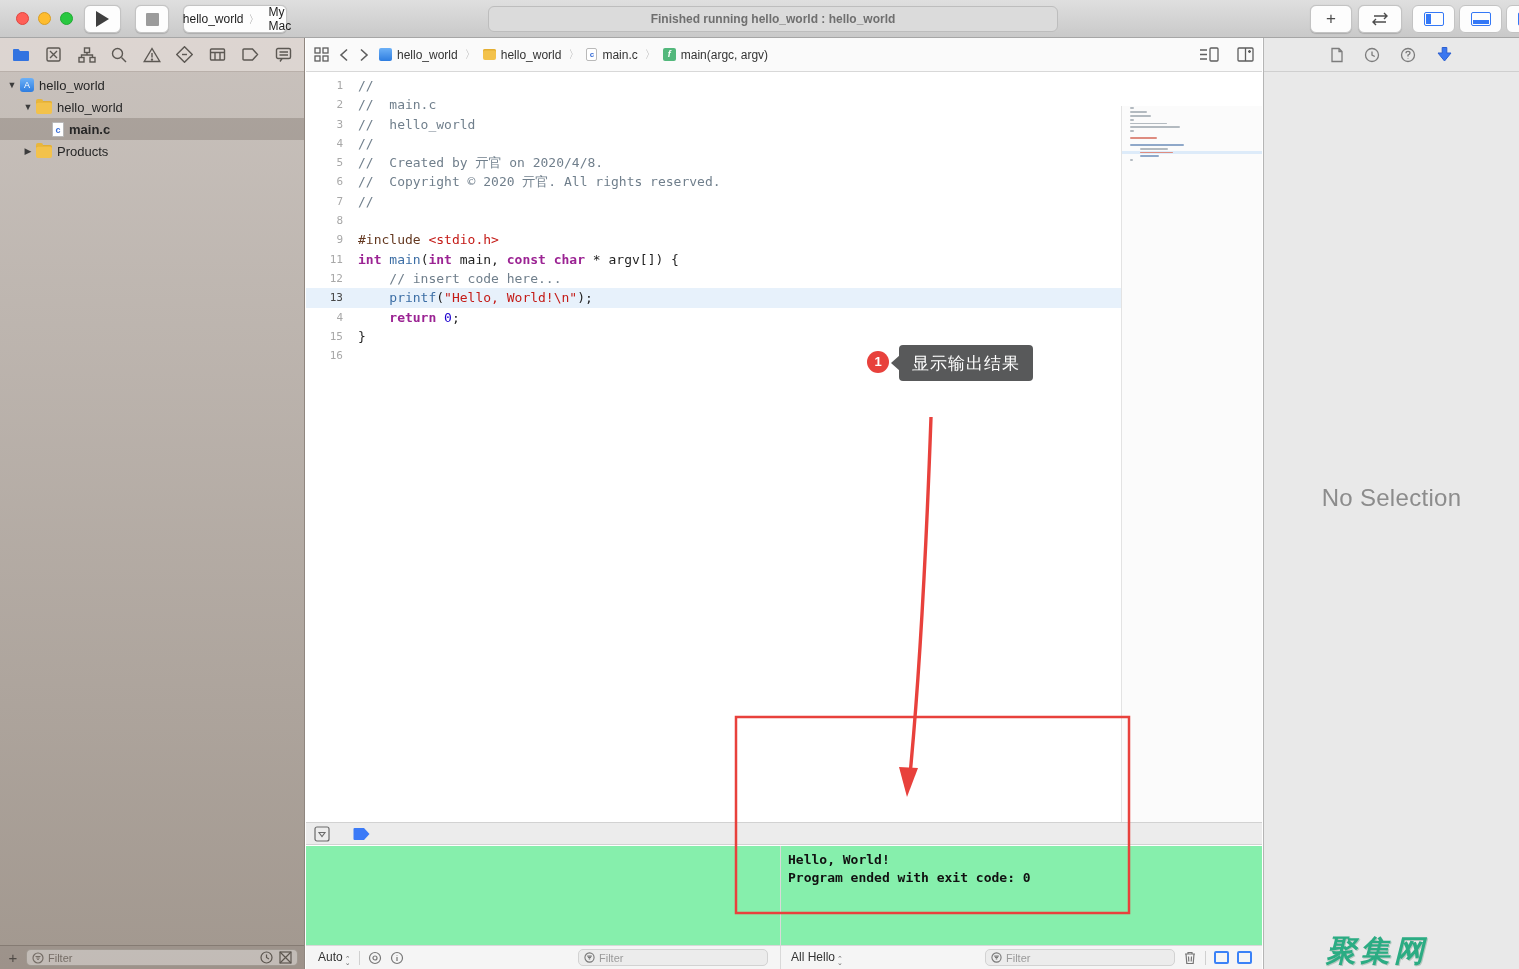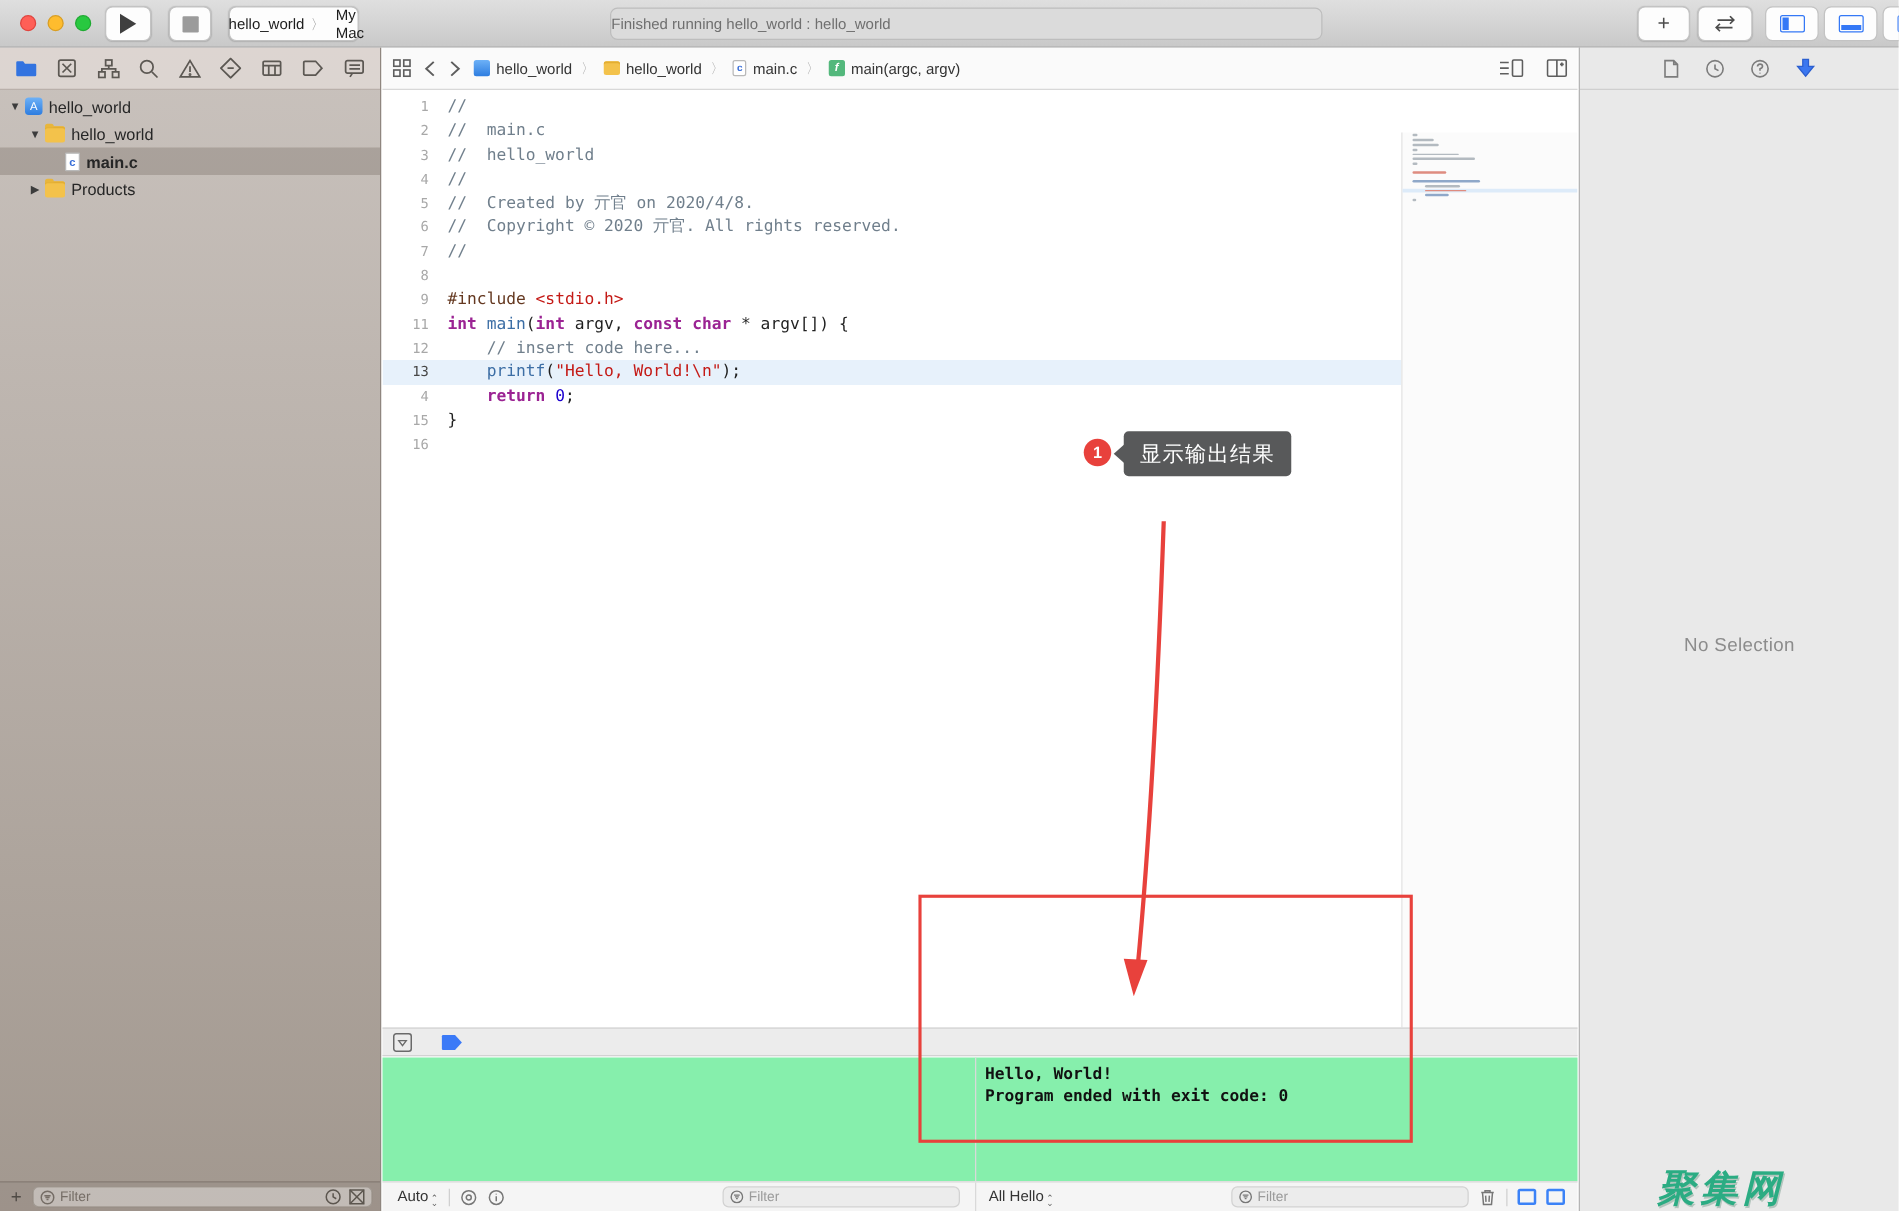--- a/index.html
+++ b/index.html
@@ -17,22 +17,22 @@
     border-radius:6px; display:flex; align-items:center; justify-content:center;
     box-shadow:0 0.5px 1px rgba(0,0,0,.15); }
   #run-btn{ left:84px; width:37px; }
   #stop-btn{ left:135px; width:34px; }
   .play-tri{ width:0;height:0;border-left:13px solid #3f3f3f;border-top:8px solid transparent;border-bottom:8px solid transparent;}
   .stop-sq{ width:13px;height:13px;background:#9b9b9b;border-radius:1px;}
   #scheme-chip{ left:183px; width:104px; padding:0 8px; gap:4px; font-size:12px; color:#1d1d1d;}
   .mini-app{ width:13px;height:13px;border-radius:3px;background:#17171a;box-shadow:inset 0 -3px 0 rgba(120,160,120,.35);}
   .crumb-sep{ color:#9a9a9a; font-size:11px; padding:0 1px;}
   #status-pill{ position:absolute; left:488px; top:6px; width:570px; height:26px; background:#dbdbdb;
-    border:1px solid #bdbdbd; border-radius:6px; display:flex; align-items:center; 
-    font-size:12px; color:#6f6f6f; }
+    border:1px solid #bdbdbd; border-radius:6px; display:flex; align-items:center; justify-content:center;
+    font-size:12px; color:#6f6f6f;font-weight:bold; }
   #lib-btn{ left:1310px; width:42px; font-size:17px; color:#4c4c4c;}
   #assist-btn{ left:1358px; width:44px;}
   .seg-btn{ position:absolute; top:5px; height:28px; background:#fdfdfd; border:1px solid #c3c3c3;
     border-radius:6px; display:flex; align-items:center; justify-content:center;}
   #panel-left-btn{ left:1412px; width:43px;}
   #panel-bottom-btn{ left:1459px; width:43px;}
   #panel-right-btn{ left:1506px; width:43px;}
   .pnl{ width:20px; height:14px; border:1.6px solid #3478f6; border-radius:2px; position:relative;}
   .pnl.l::before{ content:""; position:absolute; left:1px; top:1px; bottom:1px; width:5px; background:#3478f6;}
   .pnl.b::before{ content:""; position:absolute; left:1px; right:1px; bottom:1px; height:4px; background:#3478f6;}
@@ -110,21 +110,21 @@
   .gpill{ height:17px; background:#ececec; border:1px solid #d2d2d2; border-radius:5px;
     display:flex; align-items:center; padding:0 5px; gap:4px; font-size:11px; color:#9a9a9a;}
   #debug-toolbar svg{ stroke:#777; fill:none; stroke-width:1.2;}
   .bluebox{ width:15px; height:13px; border:2px solid #3b82f7; border-radius:2px;}
 
   
   #inspector{ position:absolute; left:1263px; top:38px; width:256px; height:931px; background:#e9e9e9; border-left:1px solid #b5b5b5;}
   #insp-tabs{ position:absolute; top:0; left:0; width:100%; height:34px; border-bottom:1px solid #cfcfcf;
     display:flex; align-items:center; justify-content:center; gap:20px;}
   #insp-tabs svg{ stroke:#7c7c7c; fill:none; stroke-width:1.3;}
-  #no-selection{ position:absolute; left:0; top:470px; width:100%; text-align:center; font-size:15px; color:#8c8c8c; letter-spacing:.3px;}
+  #no-selection{ position:absolute; left:0; top:446px; width:100%; text-align:center; font-size:24px; color:#8c8c8c; letter-spacing:.3px;}
   #watermark{ position:absolute; left:62px; top:893px; font-size:30px; font-weight:bold; font-style:italic;
     color:#2bac83; letter-spacing:4px; text-shadow:1px 1px 0 rgba(20,90,60,.25);}
 
   
   #overlay{ position:absolute; inset:0; z-index:50; pointer-events:none;}
   #badge{ position:absolute; left:867px; top:351px; width:22px; height:22px; border-radius:50%; background:#e8413c;
     color:#fff; font-size:13px; font-weight:bold; text-align:center; line-height:22px;}
   #tooltip{ position:absolute; left:899px; top:345px; width:134px; height:36px; background:#58595a; border-radius:4px;
     color:#fff; font-size:17px; display:flex; align-items:center; justify-content:center; letter-spacing:1px;}
   #tooltip::before{ content:""; position:absolute; left:-8px; top:10px; border-top:8px solid transparent;
@@ -333,21 +333,21 @@
     <div id="code-lines">
         <div class="codeline"><span class="ln">1</span><span class="ct"><span class="tk-c">//</span></span></div>
         <div class="codeline"><span class="ln">2</span><span class="ct"><span class="tk-c">//  main.c</span></span></div>
         <div class="codeline"><span class="ln">3</span><span class="ct"><span class="tk-c">//  hello_world</span></span></div>
         <div class="codeline"><span class="ln">4</span><span class="ct"><span class="tk-c">//</span></span></div>
         <div class="codeline"><span class="ln">5</span><span class="ct"><span class="tk-c">//  Created by 亓官 on 2020/4/8.</span></span></div>
         <div class="codeline"><span class="ln">6</span><span class="ct"><span class="tk-c">//  Copyright © 2020 亓官. All rights reserved.</span></span></div>
         <div class="codeline"><span class="ln">7</span><span class="ct"><span class="tk-c">//</span></span></div>
         <div class="codeline"><span class="ln">8</span><span class="ct"></span></div>
         <div class="codeline"><span class="ln">9</span><span class="ct"><span class="tk-p">#include</span><span class="tk-t"> </span><span class="tk-s">&lt;stdio.h&gt;</span></span></div>
-        <div class="codeline"><span class="ln">11</span><span class="ct"><span class="tk-k">int</span><span class="tk-t"> </span><span class="tk-f">main</span><span class="tk-t">(</span><span class="tk-k">int</span><span class="tk-t"> argv, </span><span class="tk-k">const</span><span class="tk-t"> </span><span class="tk-k">char</span><span class="tk-t"> * argv[]) {</span></span></div>
+        <div class="codeline"><span class="ln">11</span><span class="ct"><span class="tk-k">int</span><span class="tk-t"> </span><span class="tk-f">main</span><span class="tk-t">(</span><span class="tk-k">int</span><span class="tk-t"> main, </span><span class="tk-k">const</span><span class="tk-t"> </span><span class="tk-k">char</span><span class="tk-t"> * argv[]) {</span></span></div>
         <div class="codeline"><span class="ln">12</span><span class="ct"><span class="tk-t">    </span><span class="tk-c">// insert code here...</span></span></div>
         <div class="codeline hl"><span class="ln">13</span><span class="ct"><span class="tk-t">    </span><span class="tk-f">printf</span><span class="tk-t">(</span><span class="tk-s">"Hello, World!\n"</span><span class="tk-t">);</span></span></div>
         <div class="codeline"><span class="ln">4</span><span class="ct"><span class="tk-t">    </span><span class="tk-k">return</span><span class="tk-t"> </span><span class="tk-num">0</span><span class="tk-t">;</span></span></div>
         <div class="codeline"><span class="ln">15</span><span class="ct"><span class="tk-t">}</span></span></div>
         <div class="codeline"><span class="ln">16</span><span class="ct"></span></div>
       </div>
     <div id="minimap">
         <div class="mstripe" style="top: 44.5px;"></div>
         <div class="mbar" style="top: 1px; left: 8px; width: 4px; background: rgb(179, 186, 192);"></div>
         <div class="mbar" style="top: 5px; left: 8px; width: 17px; background: rgb(179, 186, 192);"></div>

